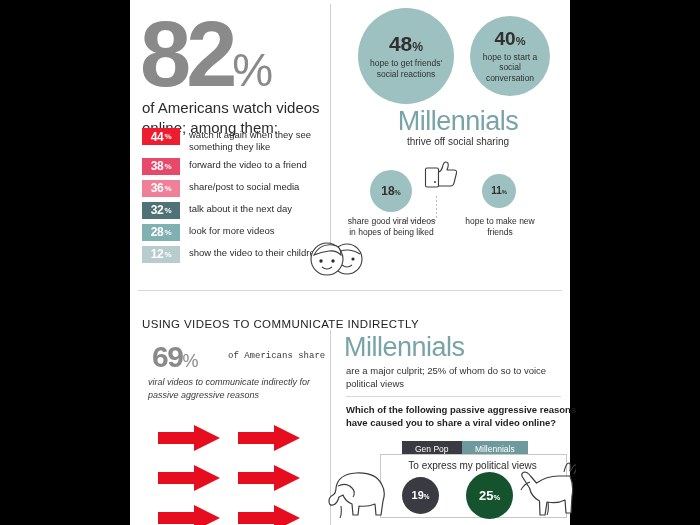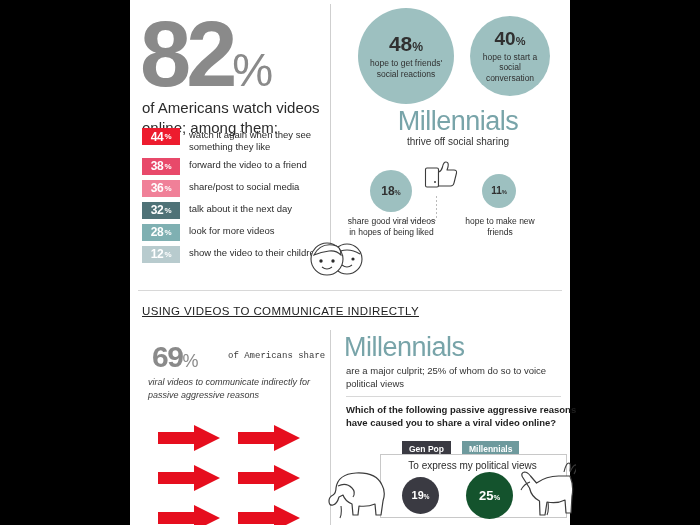--- a/index.html
+++ b/index.html
@@ -61,39 +61,39 @@
   #cap18{left:214px;top:216px;width:95px;}
   #cap11{left:330px;top:216px;width:80px;}
 
   #thumb{position:absolute;left:294px;top:158px;}
   #dotline{position:absolute;left:306px;top:196px;width:1px;height:24px;
            background:repeating-linear-gradient(to bottom,#bbb 0 2px,transparent 2px 4px);}
   #dotline2{position:absolute;left:272px;top:220px;width:36px;height:1px;
             background:repeating-linear-gradient(to right,#bbb 0 2px,transparent 2px 4px);}
 
   
-  #sectionTitle{position:absolute;left:12px;top:305px;font-size:11.5px;color:#222;letter-spacing:0.4px;text-decoration:underline;}
+  #sectionTitle{position:absolute;left:12px;top:318px;font-size:11.5px;color:#222;letter-spacing:0.4px;}
 
   
   #stat69{position:absolute;left:22px;top:342px;font-size:30px;font-weight:bold;color:#8a8a8a;
           letter-spacing:-1.5px;line-height:1;}
   #stat69 .pct{font-size:18px;font-weight:normal;letter-spacing:0;}
   #stat69txt{position:absolute;left:98px;top:350px;width:120px;font-size:9px;color:#3a3a3a;line-height:1.4;font-family:Liberation Mono, monospace;}
   #stat69txt2{position:absolute;left:18px;top:363px;width:190px;font-size:9px;color:#3a3a3a;line-height:1.45;}
 
   
   #arrows{position:absolute;left:28px;top:425px;width:180px;}
   .arow{display:flex;gap:18px;margin-bottom:14px;}
 
   
   #millBot{left:214px;top:334px;}
   #millBotSub{left:216px;top:365px;width:230px;line-height:1.35;font-size:9.5px;}
   #qtext{position:absolute;left:216px;top:404px;width:235px;font-size:9.5px;font-weight:bold;color:#1f1f1f;line-height:1.35;}
 
-  .badge{position:absolute;color:#fff;font-size:8.5px;font-weight:bold;padding:3px 7px;}
+  .badge{position:absolute;color:#fff;font-size:8.5px;font-weight:normal;padding:3px 13px;}
   #badgeGen{left:272px;top:441px;background:#3a3a42;}
   #badgeMil{left:332px;top:441px;background:#6e9a9d;}
 
   #panel{position:absolute;left:250px;top:454px;width:185px;height:62px;border:1px solid #c8c8c8;background:#fff;}
   #panelTitle{position:absolute;left:250px;top:460px;width:185px;text-align:center;font-size:10px;color:#2b2b2b;}
   #p19{left:272px;top:477px;width:37px;height:37px;background:#3a3a42;color:#fff;}
   #p19 .n{font-size:11px;}
   #p25{left:336px;top:472px;width:47px;height:47px;background:#14532d;color:#fff;}
   #p25 .n{font-size:13px;}
   #elephant{position:absolute;left:198px;top:466px;}

